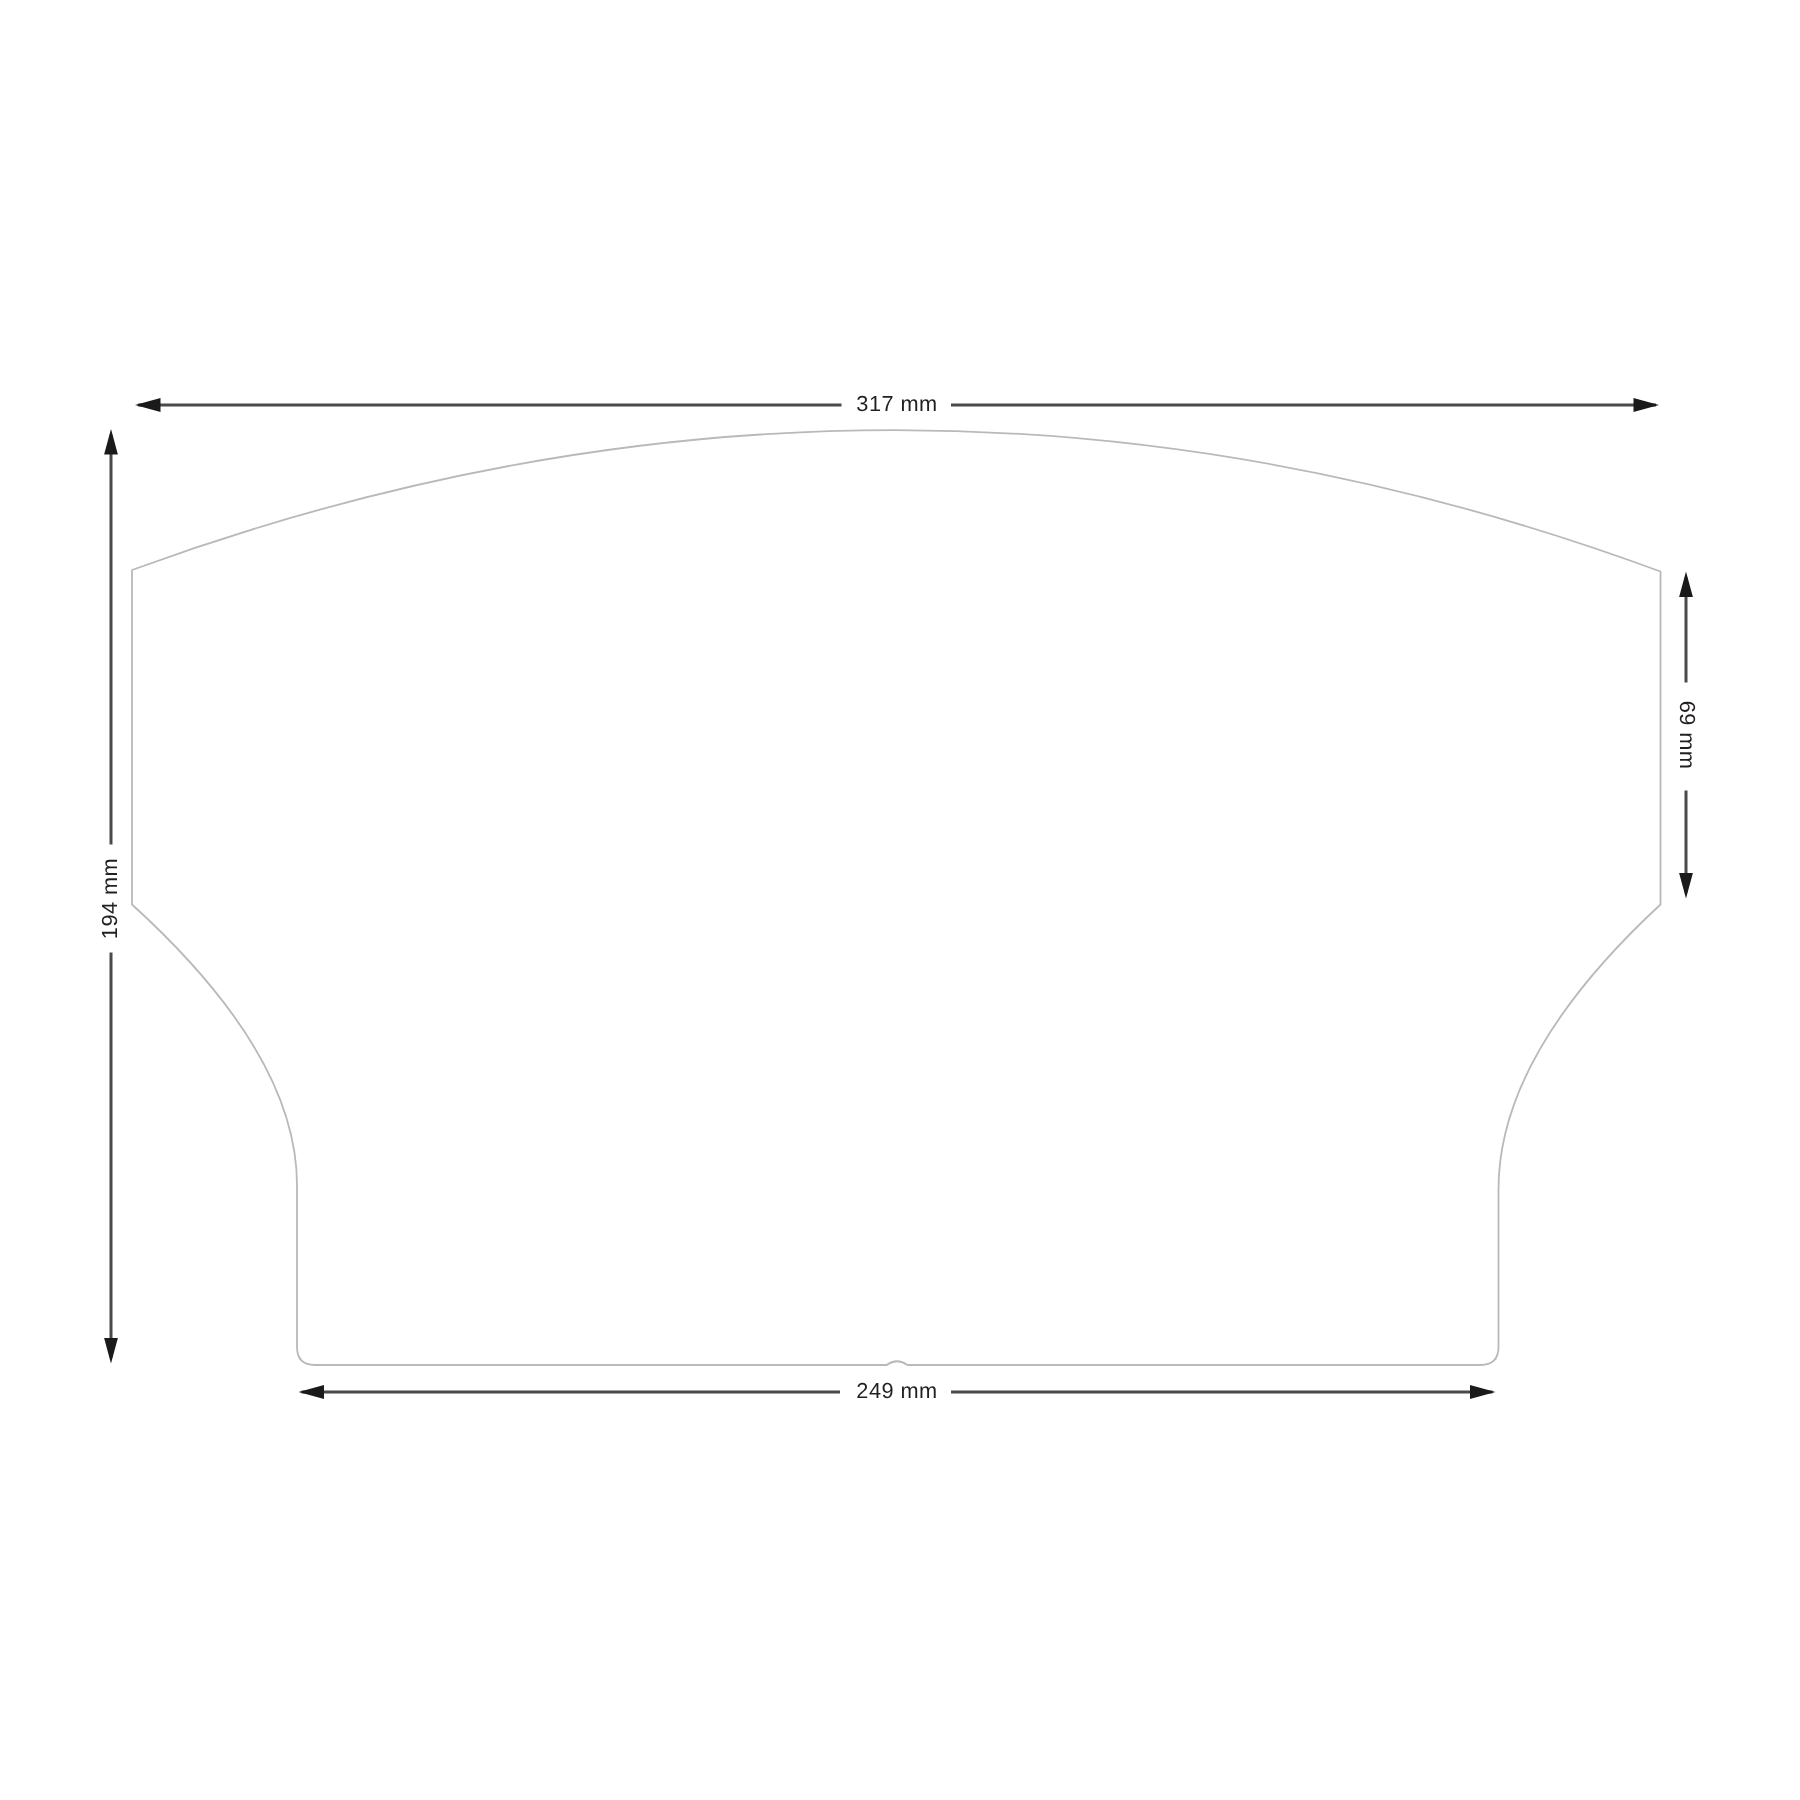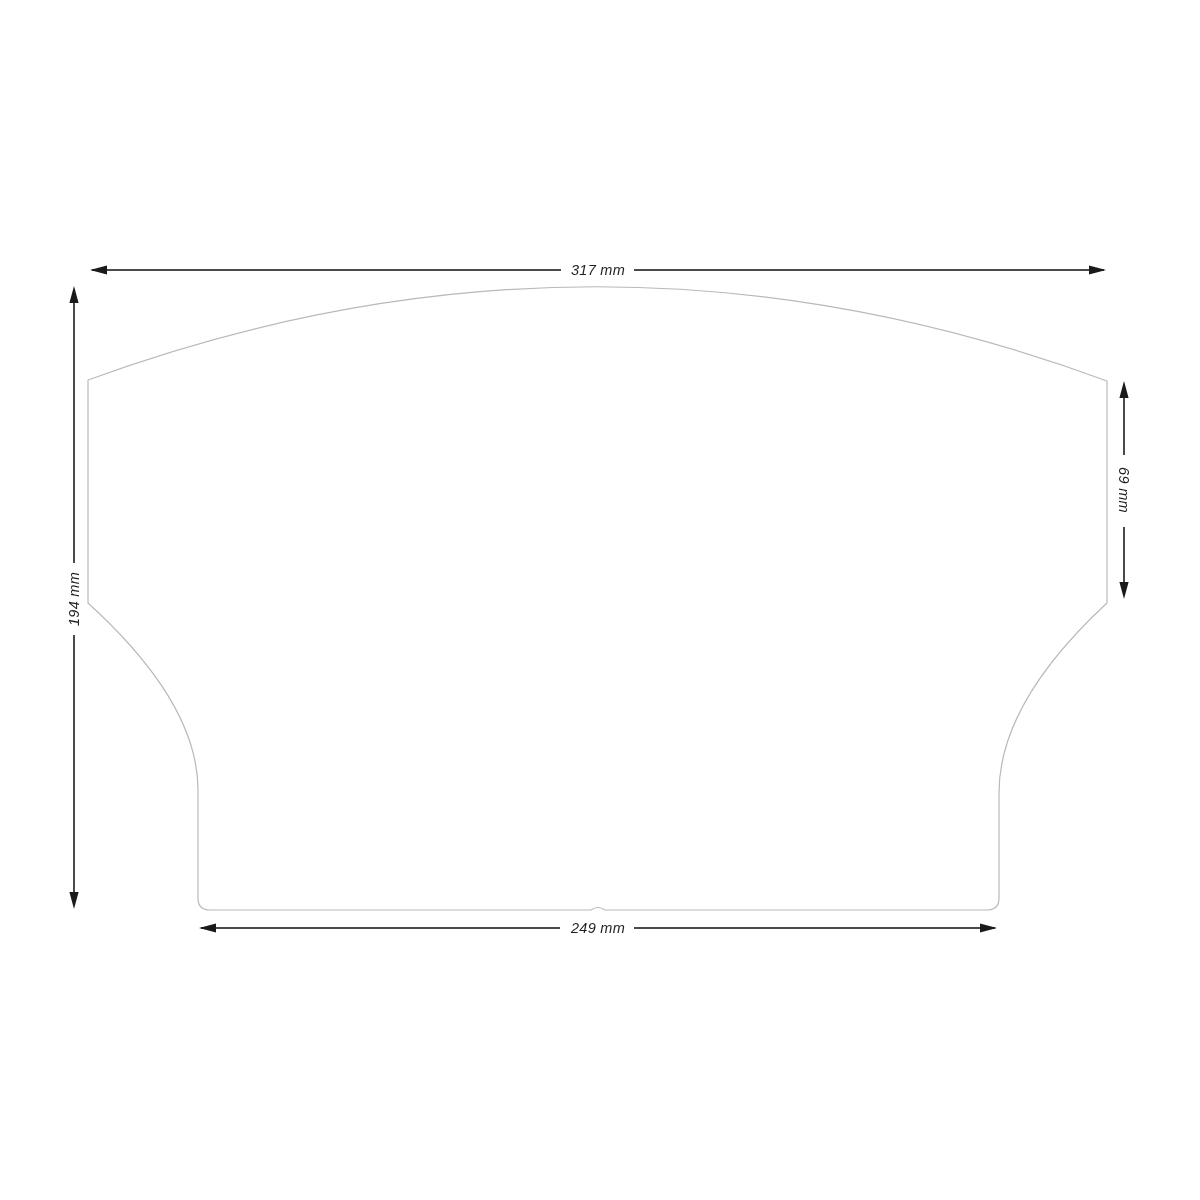--- a/index.html
+++ b/index.html
@@ -8,21 +8,20 @@
     width: 1200px;
     height: 1200px;
     background: var(--background, #ffffff);
     font-family: "Liberation Sans", sans-serif;
   }
   .stage {
     position: relative;
     width: 1200px;
     height: 1200px;
     overflow: hidden;
-    font-style: italic;
   }
   svg { display: block; }
   .part-outline {
     fill: none;
     stroke: var(--outline, #b9b9b9);
     stroke-width: 1.2;
     stroke-linejoin: round;
   }
   .dim-line {
     stroke: var(--dimension-line, #4a4a4a);

